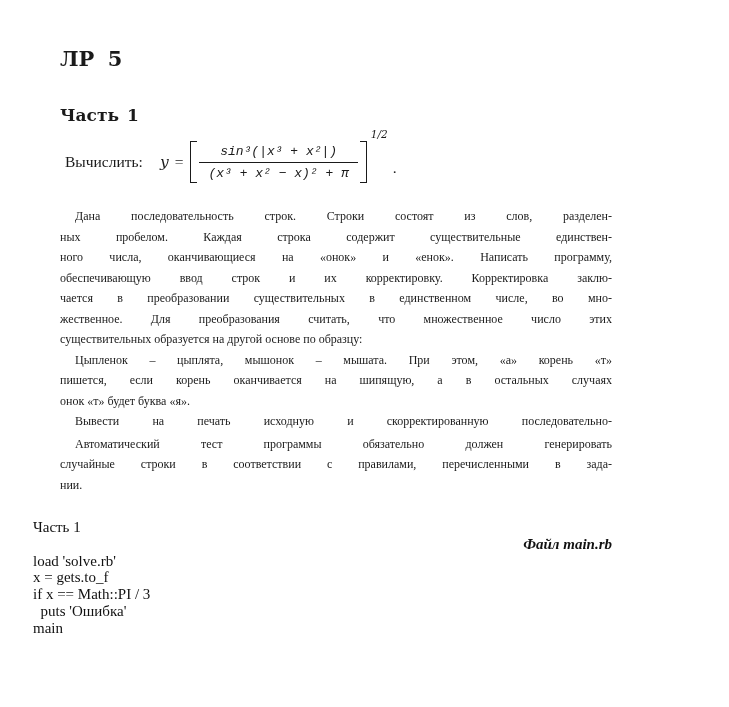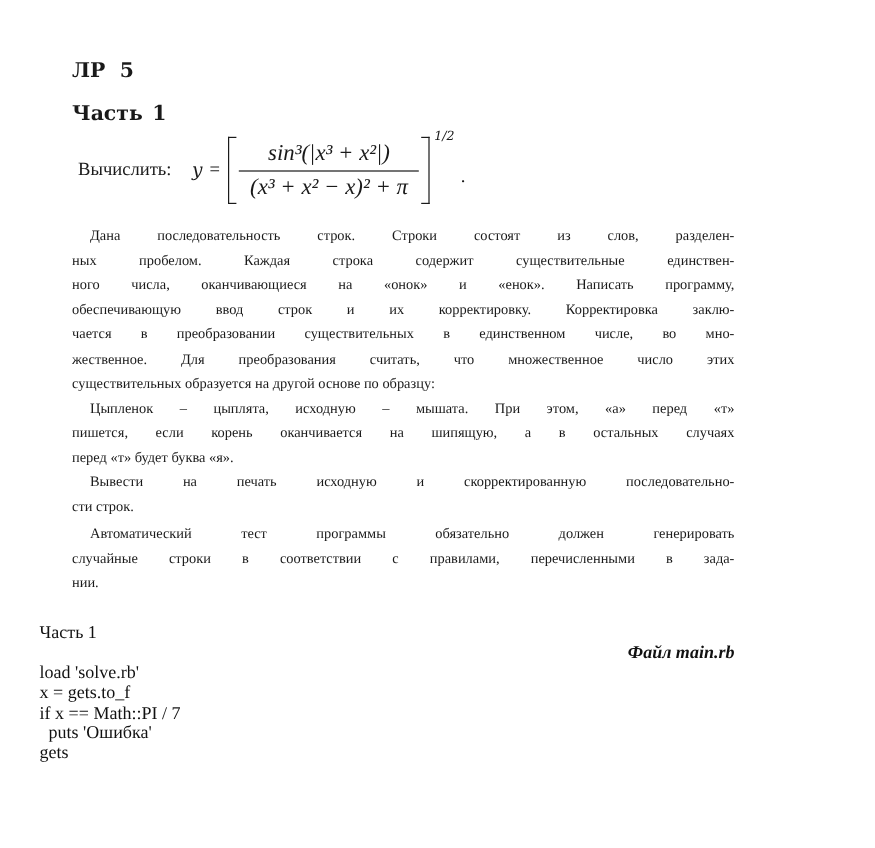--- a/index.html
+++ b/index.html
@@ -17,23 +17,23 @@
   .page {
     box-sizing: border-box;
     width: 729px;
     height: 707px;
     padding: 46px 117px 0 60px;
   }
   
   .doc-title {
     font-family: "DejaVu Serif", serif;
     font-weight: 700;
-    font-size: 17px;
+    font-size: 21px;
     line-height: 26px;
-    margin: 0 0 12px 0;
+    margin: 0 0 32px 0;
     word-spacing: 6px;
   }
   .section-heading {
     font-family: "DejaVu Serif", serif;
     font-weight: 700;
     font-size: 17px;
     line-height: 22px;
     margin: 0;
     word-spacing: 2px;
   }
@@ -73,23 +73,23 @@
   .bracket.right {
     border-right: 1.5px solid #1a1a1a;
     border-top: 1.5px solid #1a1a1a;
     border-bottom: 1.5px solid #1a1a1a;
   }
   .frac {
     display: inline-flex;
     flex-direction: column;
     align-items: center;
     margin: 0 2px;
-    font-family: Liberation Serif, serif;
-    font-style: italic;
-    font-size: 19px;
+    font-family: Liberation Mono, monospace;
+    font-style: italic;
+    font-size: 13px;
   }
   .frac .num {
     padding: 3px 9px 3px 9px;
   }
   .frac .den {
     border-top: 1px solid #1a1a1a;
     padding: 3px 9px 2px 9px;
   }
   .eq-exponent {
     align-self: flex-start;
@@ -171,38 +171,37 @@
       <div class="paragraph">
         <div class="jline indent">Дана последовательность строк. Строки состоят из слов, разделен-</div>
         <div class="jline">ных пробелом. Каждая строка содержит существительные единствен-</div>
         <div class="jline">ного числа, оканчивающиеся на «онок» и «енок». Написать программу,</div>
         <div class="jline">обеспечивающую ввод строк и их корректировку. Корректировка заклю-</div>
         <div class="jline">чается в преобразовании существительных в единственном числе, во мно-</div>
         <div class="jline">жественное. Для преобразования считать, что множественное число этих</div>
         <div class="jline last">существительных образуется на другой основе по образцу:</div>
       </div>
       <div class="paragraph">
-        <div class="jline indent">Цыпленок – цыплята, исходную – мышата. При этом, «а» перед «т»</div>
+        <div class="jline indent">Цыпленок – цыплята, мышонок – мышата. При этом, «а» корень «т»</div>
         <div class="jline">пишется, если корень оканчивается на шипящую, а в остальных случаях</div>
-        <div class="jline last">перед «т» будет буква «я».</div>
+        <div class="jline last">онок «т» будет буква «я».</div>
       </div>
       <div class="paragraph">
         <div class="jline indent">Вывести на печать исходную и скорректированную последовательно-</div>
-        <div class="jline last">сти строк.</div>
       </div>
       <div class="paragraph gap-before">
         <div class="jline indent">Автоматический тест программы обязательно должен генерировать</div>
         <div class="jline">случайные строки в соответствии с правилами, перечисленными в зада-</div>
         <div class="jline last">нии.</div>
       </div>
     </div>
 
   <div class="code-listing">
       <div class="code-line">Часть 1</div>
       <div class="code-line bold-italic">Файл main.rb</div>
       <div class="code-line">load 'solve.rb'</div>
       <div class="code-line">x = gets.to_f</div>
-      <div class="code-line">if x == Math::PI / 7</div>
+      <div class="code-line">if x == Math::PI / 3</div>
       <div class="code-line">  puts 'Ошибка'</div>
-      <div class="code-line">gets</div>
+      <div class="code-line">main</div>
     </div>
 
 </div>
 
 </body></html>

